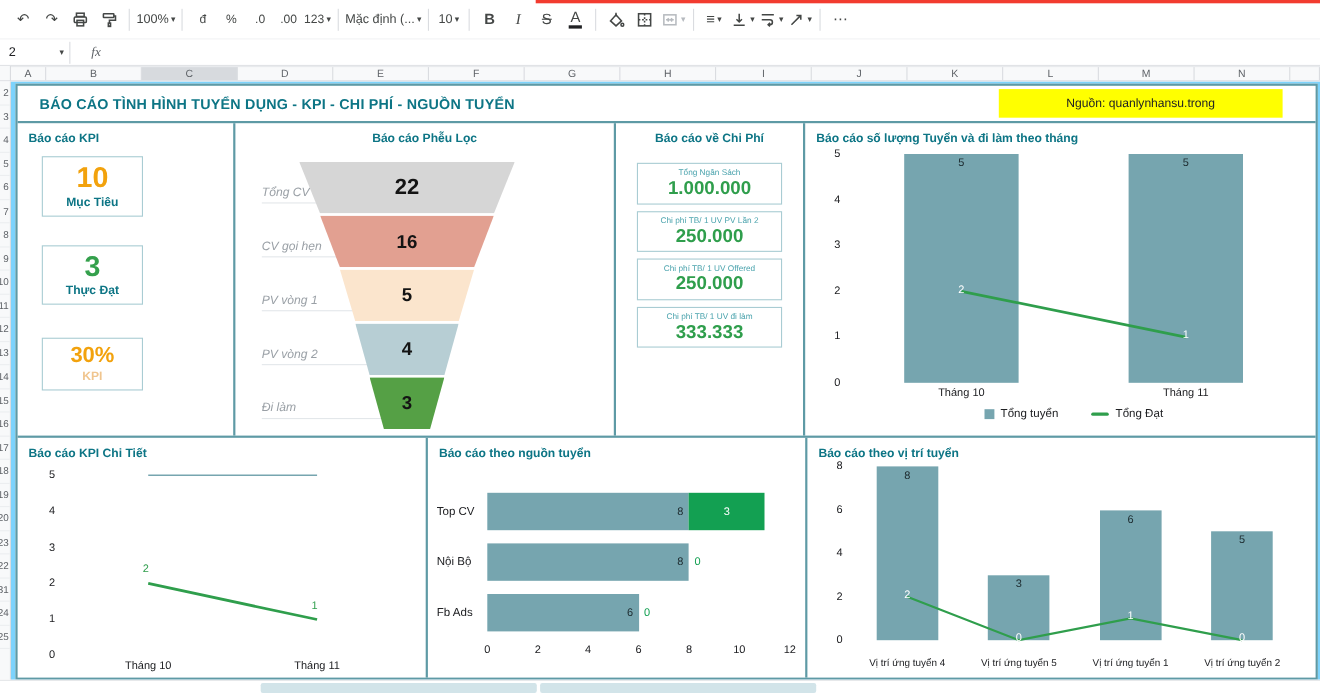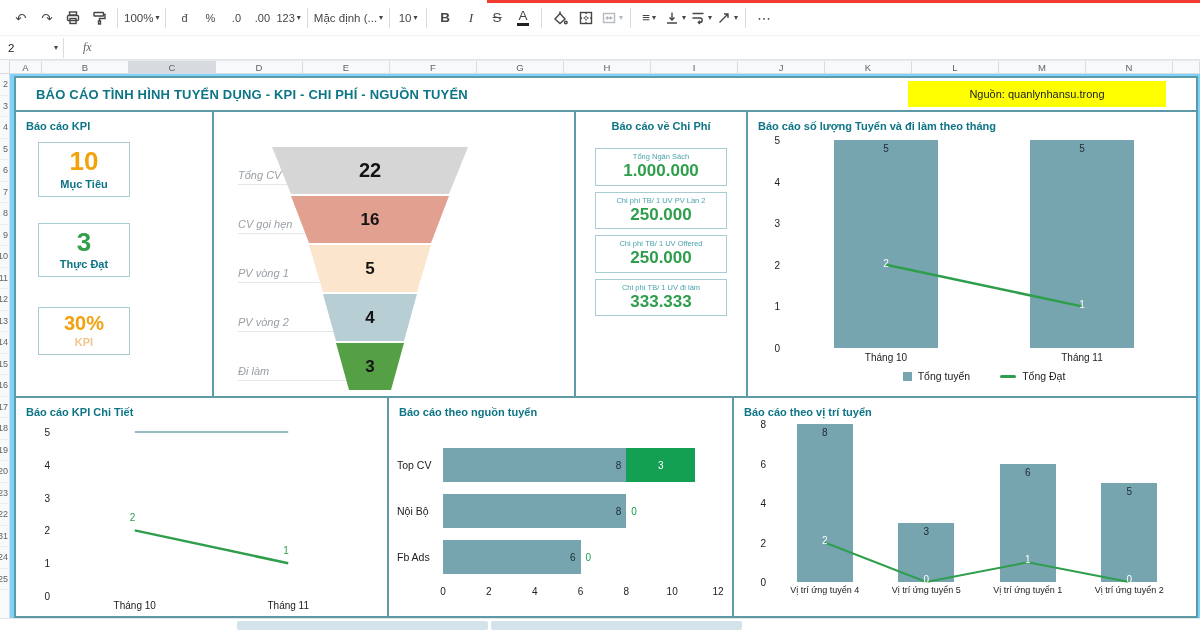--- a/index.html
+++ b/index.html
@@ -53,21 +53,21 @@
   .main-title { font-size:13px; font-weight:bold; color:var(--title); letter-spacing:.2px; }
   .source-note { position:absolute; right:30px; top:3px; width:258px; height:26px; background:#ffff00;
     display:flex; align-items:center; justify-content:center; font-size:11px; color:#202124; }
   .top-region { height:286px; border-bottom:2px solid var(--tl); display:flex; flex:none; }
   .bottom-region { flex:1; display:flex; }
   .panel { position:relative; }
   .panel-title { font-weight:bold; font-size:11px; color:var(--title); padding:8px 10px 0; }
   .tcenter { text-align:center; }
   .panel-kpi { width:196px; }
   .panel-funnel { width:346px; border-left:2px solid var(--tl); }
-  .panel-cost { width:172px; border-left:2px solid var(--tl);margin-left:16px; }
+  .panel-cost { width:172px; border-left:2px solid var(--tl); }
   .panel-monthly { flex:1; border-left:2px solid var(--tl); }
   .panel-kpidetail { width:371px; }
   .panel-source { width:345px; border-left:2px solid var(--tl); }
   .panel-position { flex:1; border-left:2px solid var(--tl); }
 
   
   .kpi-cards { padding-left:22px; }
   .kpi-card { width:92px; border:1.5px solid #a9ccd3; background:#fff; text-align:center; padding:4px 0 6px; }
   .kpi-card.k0 { margin-top:10px; } .kpi-card.k1 { margin-top:26px; } .kpi-card.k2 { margin-top:30px; }
   .kpi-value { font-size:26px; font-weight:bold; line-height:1.1; }
@@ -101,21 +101,21 @@
   .ytick { position:absolute; right:8px; transform:translateY(-50%); font-size:10px; color:#202124; }
   .vc-plot { flex:1; position:relative; overflow:visible; }
   .barwrap { position:absolute; top:0; bottom:0; display:flex; align-items:flex-end; justify-content:center; }
   .bar { position:relative; }
   .barlab { position:absolute; top:3px; width:100%; text-align:center; font-size:10px; color:#1d2b2f; }
   .line-svg { position:absolute; left:0; top:0; width:100%; height:100%; overflow:visible; }
   .linelab { position:absolute; font-size:10px; transform:translate(-50%,-55%); }
   .vc-xaxis { height:16px; display:flex; margin-left:28px; flex:none; }
   .panel-position .vc-xaxis { height:30px; }
   .xlab { flex:1; text-align:center; font-size:10px; color:#202124; margin-top:4px; }
-  .panel-position .xlab { font-size:9px; line-height:1.2; padding:0 8px; margin-top:3px;text-align:center; }
+  .panel-position .xlab { font-size:9px; line-height:1.2; padding:0 8px; margin-top:15px;text-align:center; }
   .vc-legend { height:24px; display:flex; align-items:center; justify-content:center; gap:30px; margin-left:28px; flex:none; }
   .lg-item { display:flex; align-items:center; gap:6px; font-size:10.5px; color:#202124; }
   .lg-sq { width:9px; height:9px; display:inline-block; }
   .lg-line { width:16px; height:3px; display:inline-block; border-radius:2px; }
 
   
   .hchart { position:absolute; left:8px; top:50px; right:14px; bottom:2px; }
   .hrow { display:grid; grid-template-columns:46px 1fr; align-items:center; height:34px; margin-bottom:12px; }
   .hlabel { font-size:10.5px; color:#202124; }
   .htrack { display:flex; height:34px; align-items:stretch; }
@@ -326,20 +326,21 @@
               <div class="kpi-value" style="color: rgb(52, 160, 76);">3</div>
               <div class="kpi-label" style="color: rgb(13, 117, 133);">Thực Đạt</div>
             </div>
             <div class="kpi-card k2">
               <div class="kpi-value" style="color: rgb(242, 162, 13);">30%</div>
               <div class="kpi-label" style="color: rgb(240, 197, 142);">KPI</div>
             </div>
           </div>
       </div>
       <div class="panel panel-funnel">
+        <div class="panel-title tcenter">Báo cáo Phễu Lọc</div>
         <div class="funnel-rows">
             <div class="f-row r0">
               <div class="f-label">Tổng CV</div>
               <div class="f-shape" style="clip-path: polygon(7px 0px, 203px 0px, 184px 100%, 26px 100%); background: rgb(214, 214, 214);">
                 <span class="f-value">22</span>
               </div>
             </div>
             <div class="f-row r1">
               <div class="f-label">CV gọi hẹn</div>
               <div class="f-shape" style="clip-path: polygon(26px 0px, 184px 0px, 166px 100%, 44px 100%); background: rgb(226, 160, 145);">

